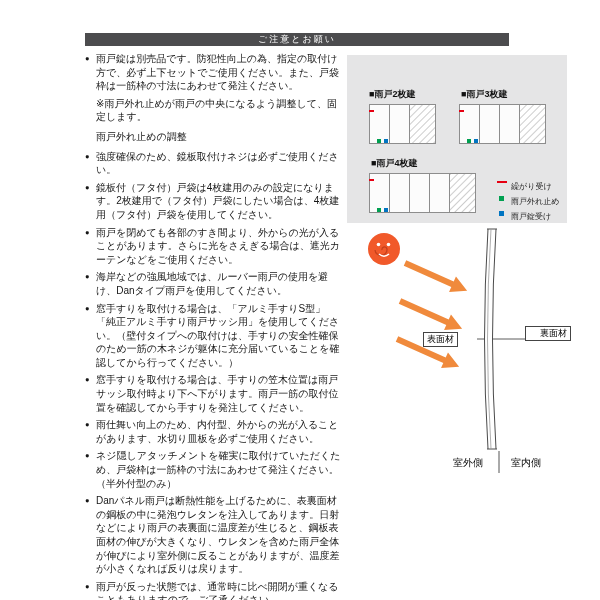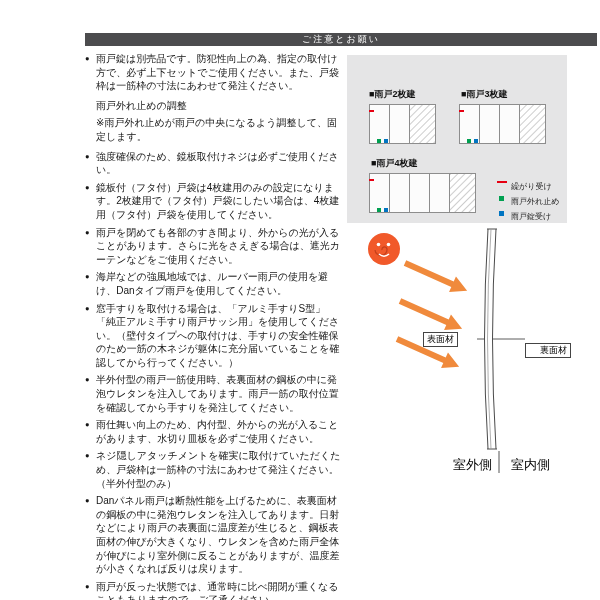--- a/index.html
+++ b/index.html
@@ -1,20 +1,20 @@
 <!DOCTYPE html>
 <html><head>
 <meta charset="utf-8">
 <style>
   *{margin:0;padding:0;box-sizing:border-box;}
   html,body{width:600px;height:600px;}
   body{background:#fff;font-family:"Liberation Sans","DejaVu Sans",sans-serif;color:#1c1c1c;}
   .page{position:relative;width:600px;height:600px;background:#fff;overflow:hidden;}
 
-  .header-bar{position:absolute;left:85px;top:33px;width:512px;height:13px;background:#4c4c4e;
+  .header-bar{position:absolute;left:85px;top:33px;width:424px;height:13px;background:#4c4c4e;
     color:#fff;font-size:9px;line-height:13px;text-align:center;letter-spacing:2px;}
 
   .left-col{position:absolute;left:85px;top:52px;width:258px;font-size:10px;line-height:1.36;color:#161616;}
   .note{display:flex;margin-bottom:4px;}
   .note .marker{flex:0 0 11px;font-size:7.5px;padding-top:2px;}
   .note .txt{flex:1;}
   .gap-top{margin-top:6px;}
 
   .right-col{position:absolute;left:347px;top:55px;width:250px;}
   .section-title{font-size:11.5px;font-weight:bold;line-height:14px;margin-bottom:6px;color:#000;}
@@ -34,47 +34,47 @@
   .legend-row{display:flex;align-items:flex-start;margin-bottom:4px;}
   .sw{display:inline-block;}
   .sw-line{width:10px;height:2px;background:#e60012;margin-right:4px;}
   .sw-green{width:5px;height:5px;background:#00a051;margin-left:2px;margin-right:7px;}
   .sw-blue{width:5px;height:5px;background:#0075c2;margin-left:2px;margin-right:7px;}
 
   .warp-area{position:relative;width:250px;height:272px;}
   .warp-label{position:absolute;border:1px solid #444;background:#fff;font-size:9px;line-height:1;
     padding:2px 3px;color:#000;white-space:nowrap;}
   .front{left:76px;top:109px;}
-  .back{left:178px;top:120px;padding-left:14px;}
-  .floor-label{position:absolute;font-size:13px;color:#000;white-space:nowrap;}
+  .back{left:178px;top:103px;padding-left:14px;}
+  .floor-label{position:absolute;font-size:10px;color:#000;white-space:nowrap;}
   .outdoor{left:106px;top:233px;}
   .indoor{left:164px;top:233px;}
 </style>
 </head>
 <body>
 
 <div class="page">
 
   <div class="header-bar">
     <span>ご注意とお願い</span>
   </div>
 
   <div class="left-col">
     <div class="note">
       <span class="marker">●</span>
       <span class="txt">雨戸錠は別売品です。防犯性向上の為、指定の取付け方で、必ず上下セットでご使用ください。また、戸袋枠は一筋枠の寸法にあわせて発注ください。</span>
     </div>
+    <div class="note">
+      <span class="marker"></span>
+      <span class="txt">※雨戸外れ止めが雨戸の中央になるよう調整して、固定します。</span>
+    </div>
     <div class="note gap-top">
       <span class="marker"></span>
       <span class="txt">雨戸外れ止めの調整</span>
     </div>
-    <div class="note">
-      <span class="marker"></span>
-      <span class="txt">※雨戸外れ止めが雨戸の中央になるよう調整して、固定します。</span>
-    </div>
     <div class="note gap-top">
       <span class="marker">●</span>
       <span class="txt">強度確保のため、鏡板取付けネジは必ずご使用ください。</span>
     </div>
     <div class="note">
       <span class="marker">●</span>
       <span class="txt">鏡板付（フタ付）戸袋は4枚建用のみの設定になります。2枚建用で（フタ付）戸袋にしたい場合は、4枚建用（フタ付）戸袋を使用してください。</span>
     </div>
     <div class="note">
       <span class="marker">●</span>
@@ -83,21 +83,21 @@
     <div class="note">
       <span class="marker">●</span>
       <span class="txt">海岸などの強風地域では、ルーバー雨戸の使用を避け、Danタイプ雨戸を使用してください。</span>
     </div>
     <div class="note">
       <span class="marker">●</span>
       <span class="txt">窓手すりを取付ける場合は、「アルミ手すりS型」「純正アルミ手すり雨戸サッシ用」を使用してください。（壁付タイプへの取付けは、手すりの安全性確保のため一筋の木ネジが躯体に充分届いていることを確認してから行ってください。）</span>
     </div>
     <div class="note">
       <span class="marker">●</span>
-      <span class="txt">半外付型の雨戸一筋使用時、表裏面材の鋼板の中に発泡ウレタンを注入してあります。雨戸一筋の取付位置を確認してから手すりを発注してください。</span>
+      <span class="txt">窓手すりを取付ける場合は、手すりの笠木位置は雨戸サッシ取付時より下へ下がります。雨戸一筋の取付位置を確認してから手すりを発注してください。</span>
     </div>
     <div class="note">
       <span class="marker">●</span>
       <span class="txt">雨仕舞い向上のため、内付型、外からの光が入ることがあります、水切り皿板を必ずご使用ください。</span>
     </div>
     <div class="note">
       <span class="marker">●</span>
       <span class="txt">ネジ隠しアタッチメントを確実に取付けていただくため、戸袋枠は一筋枠の寸法にあわせて発注ください。（半外付型のみ）</span>
     </div>
     <div class="note">

